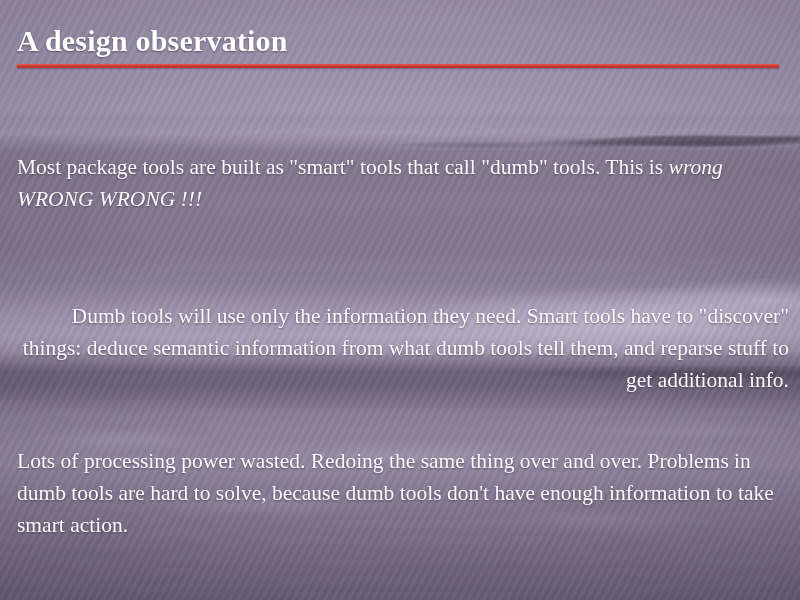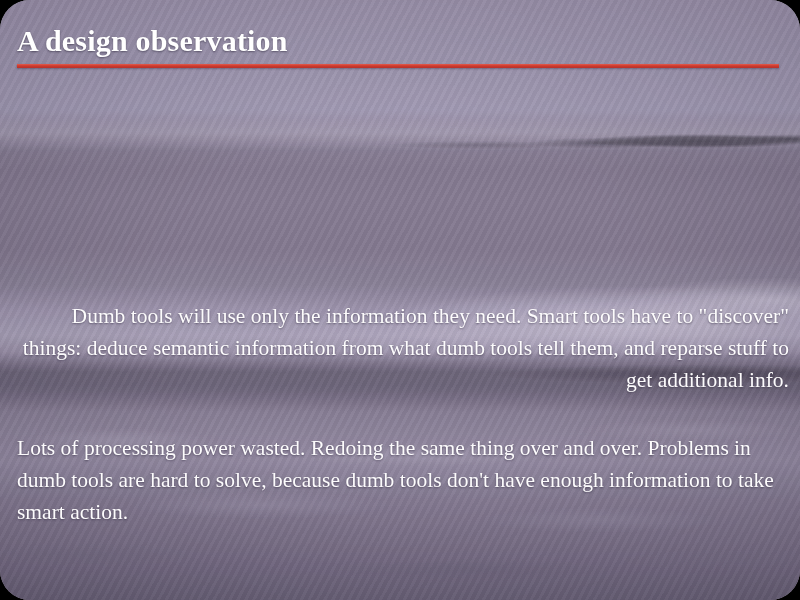--- a/index.html
+++ b/index.html
@@ -7,21 +7,20 @@
     padding: 0;
     background: #000;
   }
   #slide {
     position: relative;
     width: 800px;
     height: 600px;
     overflow: hidden;
     font-family: "Liberation Serif", "DejaVu Serif", serif;
     background-color: #8e8498;
-    border-radius: 30px;
   }
 
   
   .bg-layer {
     position: absolute;
     left: 0; top: 0;
     width: 800px; height: 600px;
     pointer-events: none;
   }
   
@@ -130,21 +129,21 @@
     position: absolute;
     left: 17px;
     width: 772px;
     font-size: 21.5px;
     line-height: 32px;
     color: #fdfcfd;
     text-shadow: 0 1px 2px rgba(48,40,62,.55);
   }
   #para-1 { top: 129px; }
   #para-2 { top: 278px; text-align: right; }
-  #para-3 { top: 410px; }
+  #para-3 { top: 423px; }
 
   .em-italic { font-style: italic; }
 </style>
 </head>
 <body>
 
 <div id="slide">
 
   <div class="bg-layer" id="bg-base"></div>
   <div class="bg-layer" id="bg-headland"></div>
@@ -153,20 +152,23 @@
   <div class="bg-layer" id="bg-trough"></div>
   <div class="bg-layer" id="bg-texture"></div>
   <div class="bg-layer" id="bg-wash"></div>
 
   <div id="content">
 
     <div id="slide-title">A design observation</div>
 
     <div id="title-rule"></div>
 
+    <p class="body-para" id="para-1">
+      <span>Most package tools are built as "smart" tools that call "dumb" tools. This is </span><span class="em-italic">wrong WRONG WRONG !!!</span>
+    </p>
 
     <p class="body-para" id="para-2">
       <span>Dumb tools will use only the information they need. Smart tools have to "discover" things: deduce semantic information from what dumb tools tell them, and reparse stuff to get additional info.</span>
     </p>
 
     <p class="body-para" id="para-3">
       <span>Lots of processing power wasted. Redoing the same thing over and over. Problems in dumb tools are hard to solve, because dumb tools don't have enough information to take smart action.</span>
     </p>
 
   </div>

